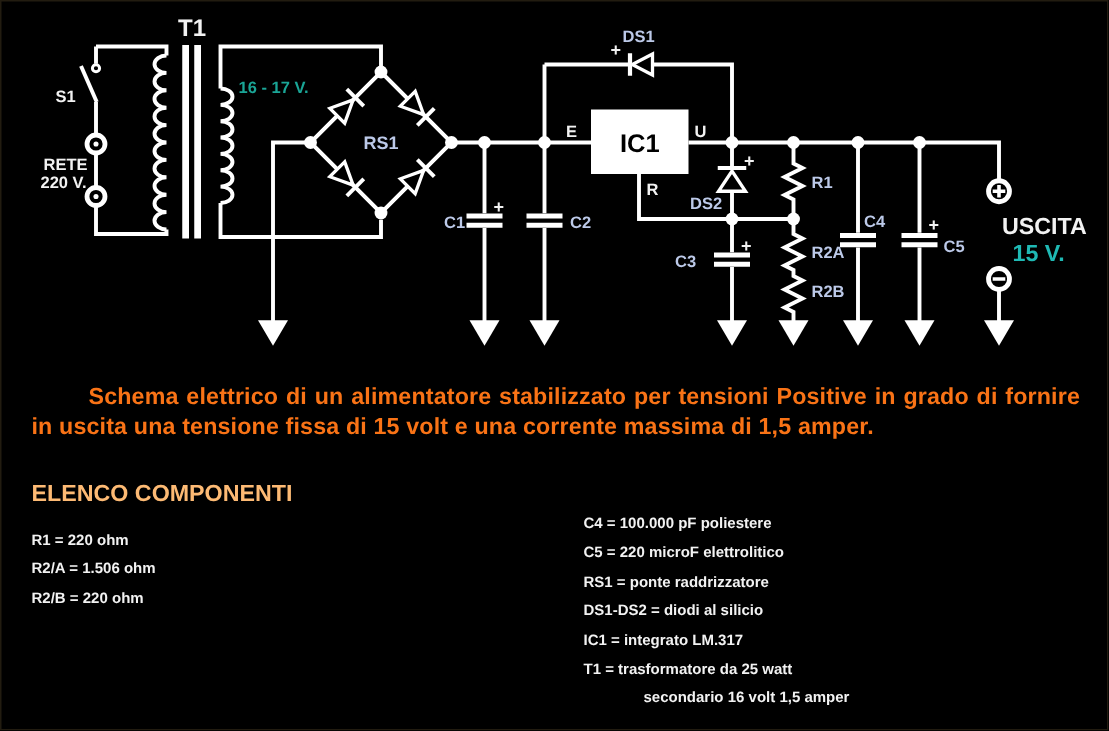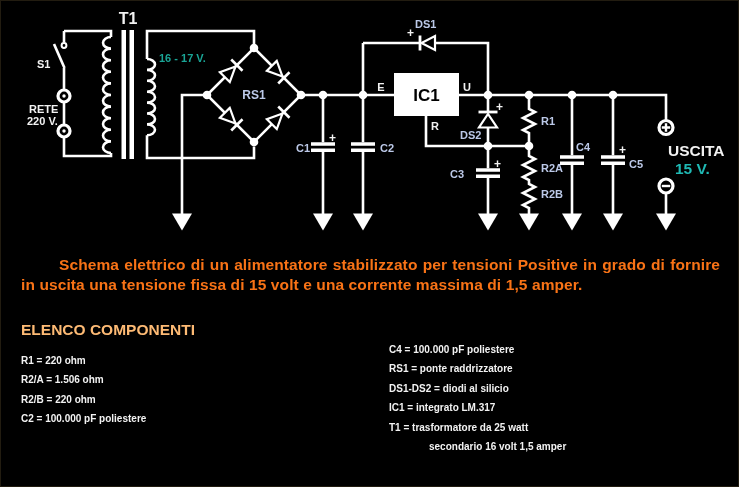--- a/index.html
+++ b/index.html
@@ -200,25 +200,25 @@
   </div>
 
   <p class="caption">Schema elettrico di un alimentatore stabilizzato per tensioni Positive in grado di fornire in uscita una tensione fissa di 15 volt e una corrente massima di 1,5 amper.</p>
 
   <h3 class="list-title">ELENCO COMPONENTI</h3>
 
   <ul class="comp-col col-left">
     <li>R1 = 220 ohm</li>
     <li>R2/A = 1.506 ohm</li>
     <li>R2/B = 220 ohm</li>
-    <li>C2 = 100.000 pF poliestere</li>
   </ul>
 
   <ul class="comp-col col-right">
     <li>C4 = 100.000 pF poliestere</li>
+    <li>C5 = 220 microF elettrolitico</li>
     <li>RS1 = ponte raddrizzatore</li>
     <li>DS1-DS2 = diodi al silicio</li>
     <li>IC1 = integrato LM.317</li>
     <li>T1 = trasformatore da 25 watt</li>
     <li class="indent">secondario 16 volt 1,5 amper</li>
   </ul>
 
 </div>
 
 </body></html>

